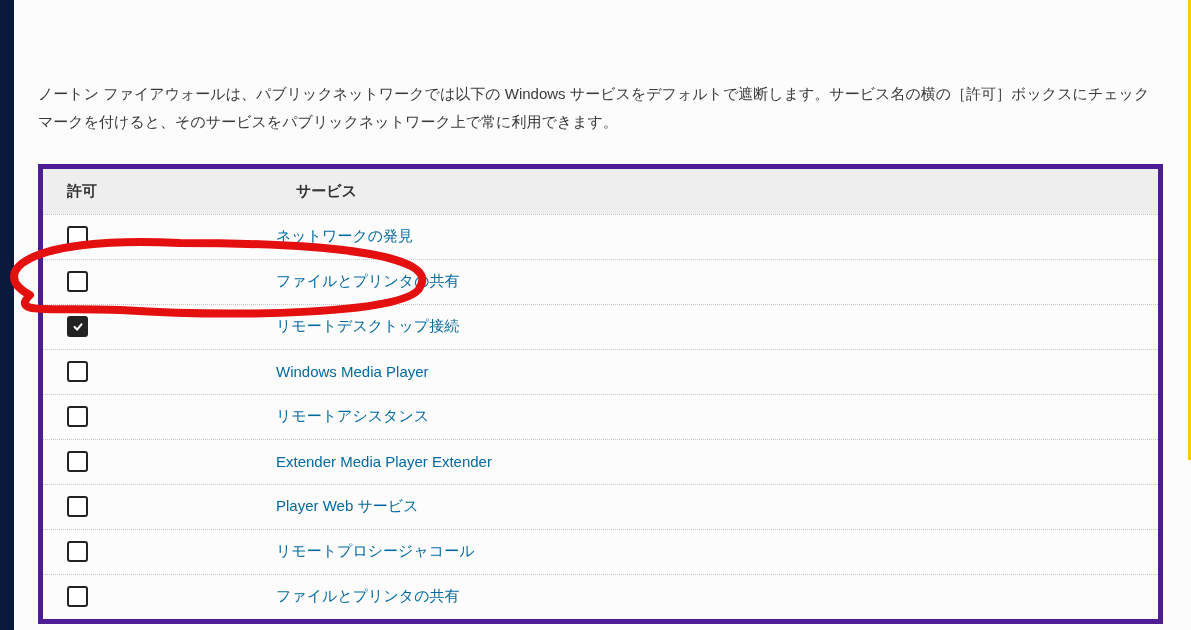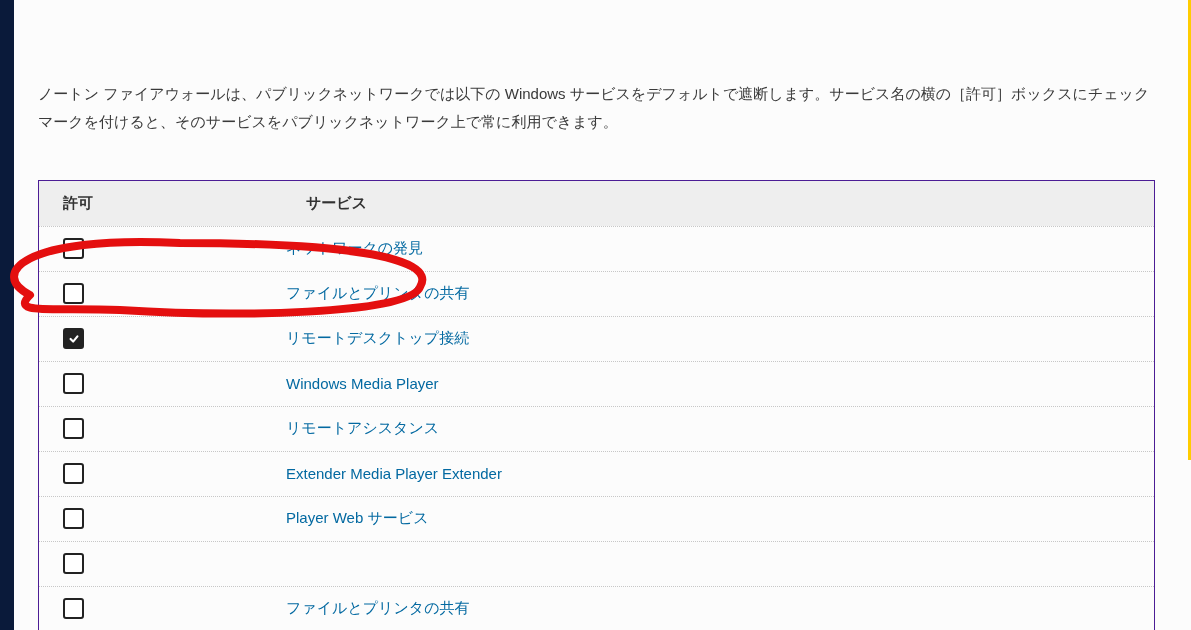--- a/index.html
+++ b/index.html
@@ -31,26 +31,26 @@
   }
 
   .content {
     padding: 65px 38px 0 38px;
   }
 
   .intro {
     font-size: 15px;
     line-height: 1.85;
     color: #3a3a3a;
-    margin-bottom: 44px;
+    margin-bottom: 28px;
   }
 
   .svc-table {
     width: 100%;
-    border: 1px solid #4c1d95;
+    border: 5px solid #4c1d95;
     border-collapse: collapse;
   }
 
   .svc-head {
     display: flex;
     background: #eeeeee;
     font-weight: 600;
     color: #333333;
   }
   .svc-head .col-allow,
@@ -61,21 +61,20 @@
   .col-allow {
     width: 185px;
     flex: 0 0 185px;
     display: flex;
     align-items: center;
   }
   .col-svc {
     flex: 1;
     display: flex;
     align-items: center;
-    margin-left: 14px;
   }
 
   .svc-row {
     display: flex;
     height: 44px;
     border-top: 1px dotted #c7c7c7;
   }
   .svc-row .col-allow { padding-left: 24px; }
   .svc-row .col-svc   { padding-left: 24px; color: #0369a1; }
 
@@ -188,20 +187,21 @@
       </span>
     </div>
     <div class="col-svc">Player Web サービス</div>
   </div>
         <div class="svc-row">
     <div class="col-allow">
       <span class="cbx">
         
       </span>
     </div>
+    <div class="col-svc">リモートプロシージャコール</div>
   </div>
         <div class="svc-row">
     <div class="col-allow">
       <span class="cbx">
         
       </span>
     </div>
     <div class="col-svc">ファイルとプリンタの共有</div>
   </div>
       </div>

